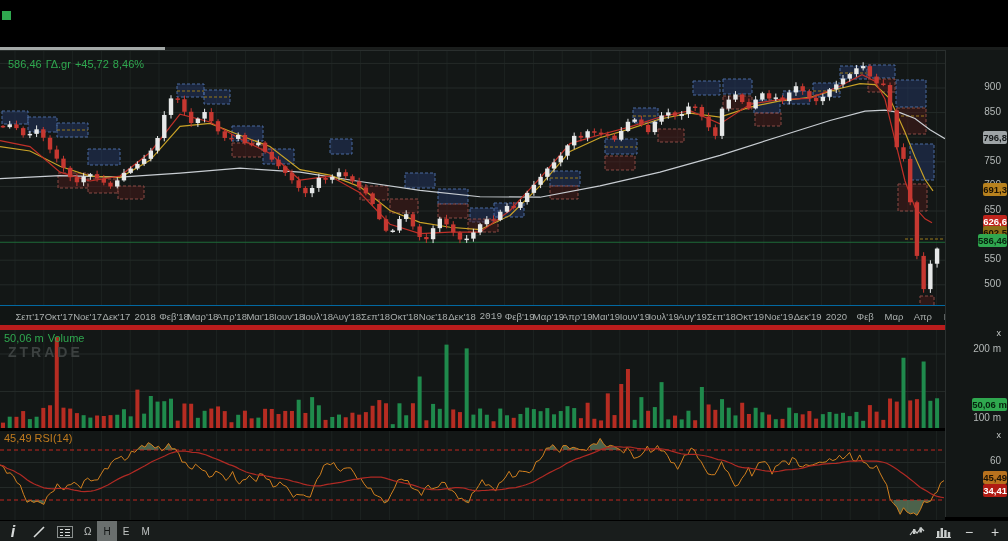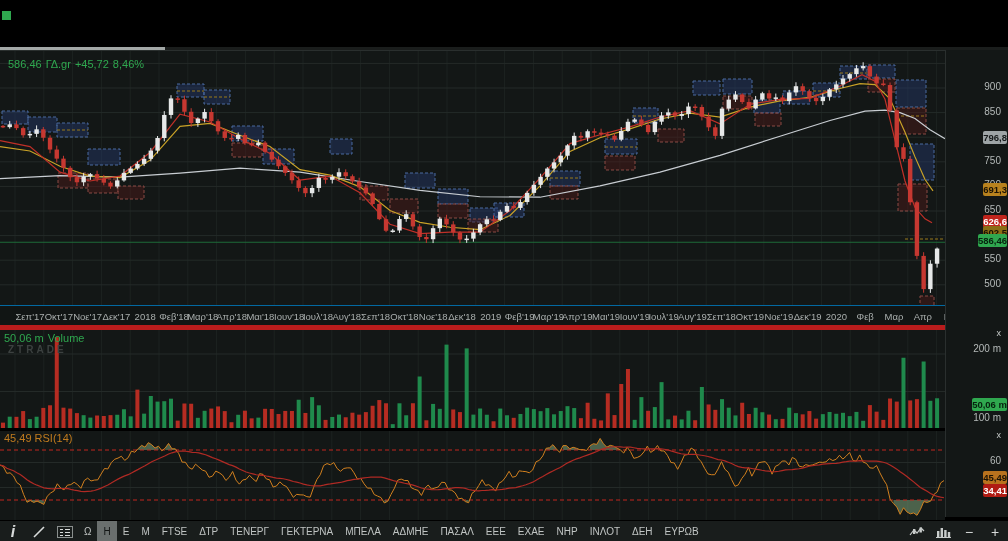--- a/index.html
+++ b/index.html
@@ -8,21 +8,21 @@
   #chart-wrap{position:absolute;left:0;top:50px;width:945px;height:255px;background:#131716;border-top:1px solid #2a2f2e;}
   #xaxis-row{position:absolute;left:0;top:305px;width:945px;height:20px;background:#111514;border-top:1px solid #0369a1;}
   #vol-wrap{position:absolute;left:0;top:325px;width:945px;height:100px;background:#131716;border-top:5px solid #b91c1c;}
   #rsi-wrap{position:absolute;left:0;top:428px;width:945px;height:89px;background:#131716;border-top:3px solid #000;}
   #right-axis{position:absolute;left:945px;top:50px;width:63px;height:467px;background:#131716;border-left:1px solid #2a2f2e;}
   .tick{position:absolute;right:8px;color:#b4b9b8;font-size:10px;}
   .xlab{position:absolute;top:5px;transform:translateX(-50%);color:#a9aead;font-size:9.5px;white-space:nowrap;}
   .badge{position:absolute;right:2px;padding:1px 0;font-size:9.5px;border-radius:2px;font-weight:bold;white-space:nowrap;}
   .legend{position:absolute;font-size:11px;z-index:5;white-space:nowrap;}
   .legend span{margin-right:4px;}
-  #watermark{position:absolute;left:8px;top:293px;color:#3c4140;font-size:10px;letter-spacing:3px;font-weight:bold;z-index:4;}
+  #watermark{position:absolute;left:8px;top:293px;color:#3c4140;font-size:14px;letter-spacing:3px;font-weight:bold;z-index:4;}
   #scroll-thumb{position:absolute;left:0;top:47px;width:165px;height:3px;background:#a3a8a7;z-index:6;}
   #scroll-track{position:absolute;left:165px;top:47px;width:843px;height:3px;background:#1a1d1c;}
   #status-dot{position:absolute;left:2px;top:11px;width:9px;height:9px;background:#2fa84f;}
   .panel-x{position:absolute;right:8px;color:#c6cac9;font-size:9px;cursor:pointer;z-index:6;}
   #toolbar{position:absolute;left:0;top:520px;width:1008px;height:21px;background:#191d1c;border-top:1px solid #000;
            display:flex;align-items:center;}
   .tb-icon{width:26px;height:21px;display:flex;align-items:center;justify-content:center;color:#d8dbda;flex:0 0 auto;cursor:pointer;}
   .tb-btn{height:21px;display:flex;align-items:center;padding:0 6px;color:#c0c4c3;font-size:10px;cursor:pointer;flex:0 0 auto;}
   .tb-btn.active{background:#6a6f6e;color:#121514;}
   #tb-right{margin-left:auto;display:flex;align-items:center;}
@@ -435,21 +435,21 @@
       <div class="xlab" style="left: 202.8px;">Μαρ'18</div>
       <div class="xlab" style="left: 231.6px;">Απρ'18</div>
       <div class="xlab" style="left: 260.4px;">Μαι'18</div>
       <div class="xlab" style="left: 289.2px;">Ιουν'18</div>
       <div class="xlab" style="left: 318px;">Ιουλ'18</div>
       <div class="xlab" style="left: 346.8px;">Αυγ'18</div>
       <div class="xlab" style="left: 375.6px;">Σεπ'18</div>
       <div class="xlab" style="left: 404.4px;">Οκτ'18</div>
       <div class="xlab" style="left: 433.2px;">Νοε'18</div>
       <div class="xlab" style="left: 462px;">Δεκ'18</div>
-      <div class="xlab" style="left: 490.8px;">2019</div>
+      <div class="xlab" style="left: 490.8px; font-family: Liberation Mono, monospace;">2019</div>
       <div class="xlab" style="left: 519.6px;">Φεβ'19</div>
       <div class="xlab" style="left: 548.4px;">Μαρ'19</div>
       <div class="xlab" style="left: 577.2px;">Απρ'19</div>
       <div class="xlab" style="left: 606px;">Μαι'19</div>
       <div class="xlab" style="left: 634.8px;">Ιουν'19</div>
       <div class="xlab" style="left: 663.6px;">Ιουλ'19</div>
       <div class="xlab" style="left: 692.4px;">Αυγ'19</div>
       <div class="xlab" style="left: 721.2px;">Σεπ'18</div>
       <div class="xlab" style="left: 750px;">Οκτ'19</div>
       <div class="xlab" style="left: 778.8px;">Νοε'19</div>
@@ -743,35 +743,20 @@
         <line x1="3" y1="9.5" x2="6" y2="9.5" stroke="#d8dbda"></line>
           <line x1="8" y1="9.5" x2="13" y2="9.5" stroke="#d8dbda"></line>
       </svg>
     </div>
     <div id="tb-timeframes" style="display:flex;">
         <div class="tb-btn">Ω</div>
         <div class="tb-btn active">Η</div>
         <div class="tb-btn">Ε</div>
         <div class="tb-btn">Μ</div>
       </div>
-    <div id="tb-symbols" style="display:flex;">
-        <div class="tb-btn">FTSE</div>
-        <div class="tb-btn">ΔΤΡ</div>
-        <div class="tb-btn">ΤΕΝΕΡΓ</div>
-        <div class="tb-btn">ΓΕΚΤΕΡΝΑ</div>
-        <div class="tb-btn">ΜΠΕΛΑ</div>
-        <div class="tb-btn">ΑΔΜΗΕ</div>
-        <div class="tb-btn">ΠΑΣΑΛ</div>
-        <div class="tb-btn">ΕΕΕ</div>
-        <div class="tb-btn">ΕΧΑΕ</div>
-        <div class="tb-btn">ΝΗΡ</div>
-        <div class="tb-btn">ΙΝΛΟΤ</div>
-        <div class="tb-btn">ΔΕΗ</div>
-        <div class="tb-btn">ΕΥΡΩΒ</div>
-      </div>
     <div id="tb-right">
       <div class="tb-icon">
         <svg width="16" height="13">
           <polyline points="1,10 5,5 8,8 12,3 15,6" fill="none" stroke="#c8cccb" stroke-width="1.2"></polyline>
           <rect x="4" y="4" width="2.4" height="5" fill="#c8cccb"></rect>
             <rect x="10.5" y="2.5" width="2.4" height="5" fill="#c8cccb"></rect>
         </svg>
       </div>
       <div class="tb-icon">
         <svg width="15" height="13">

